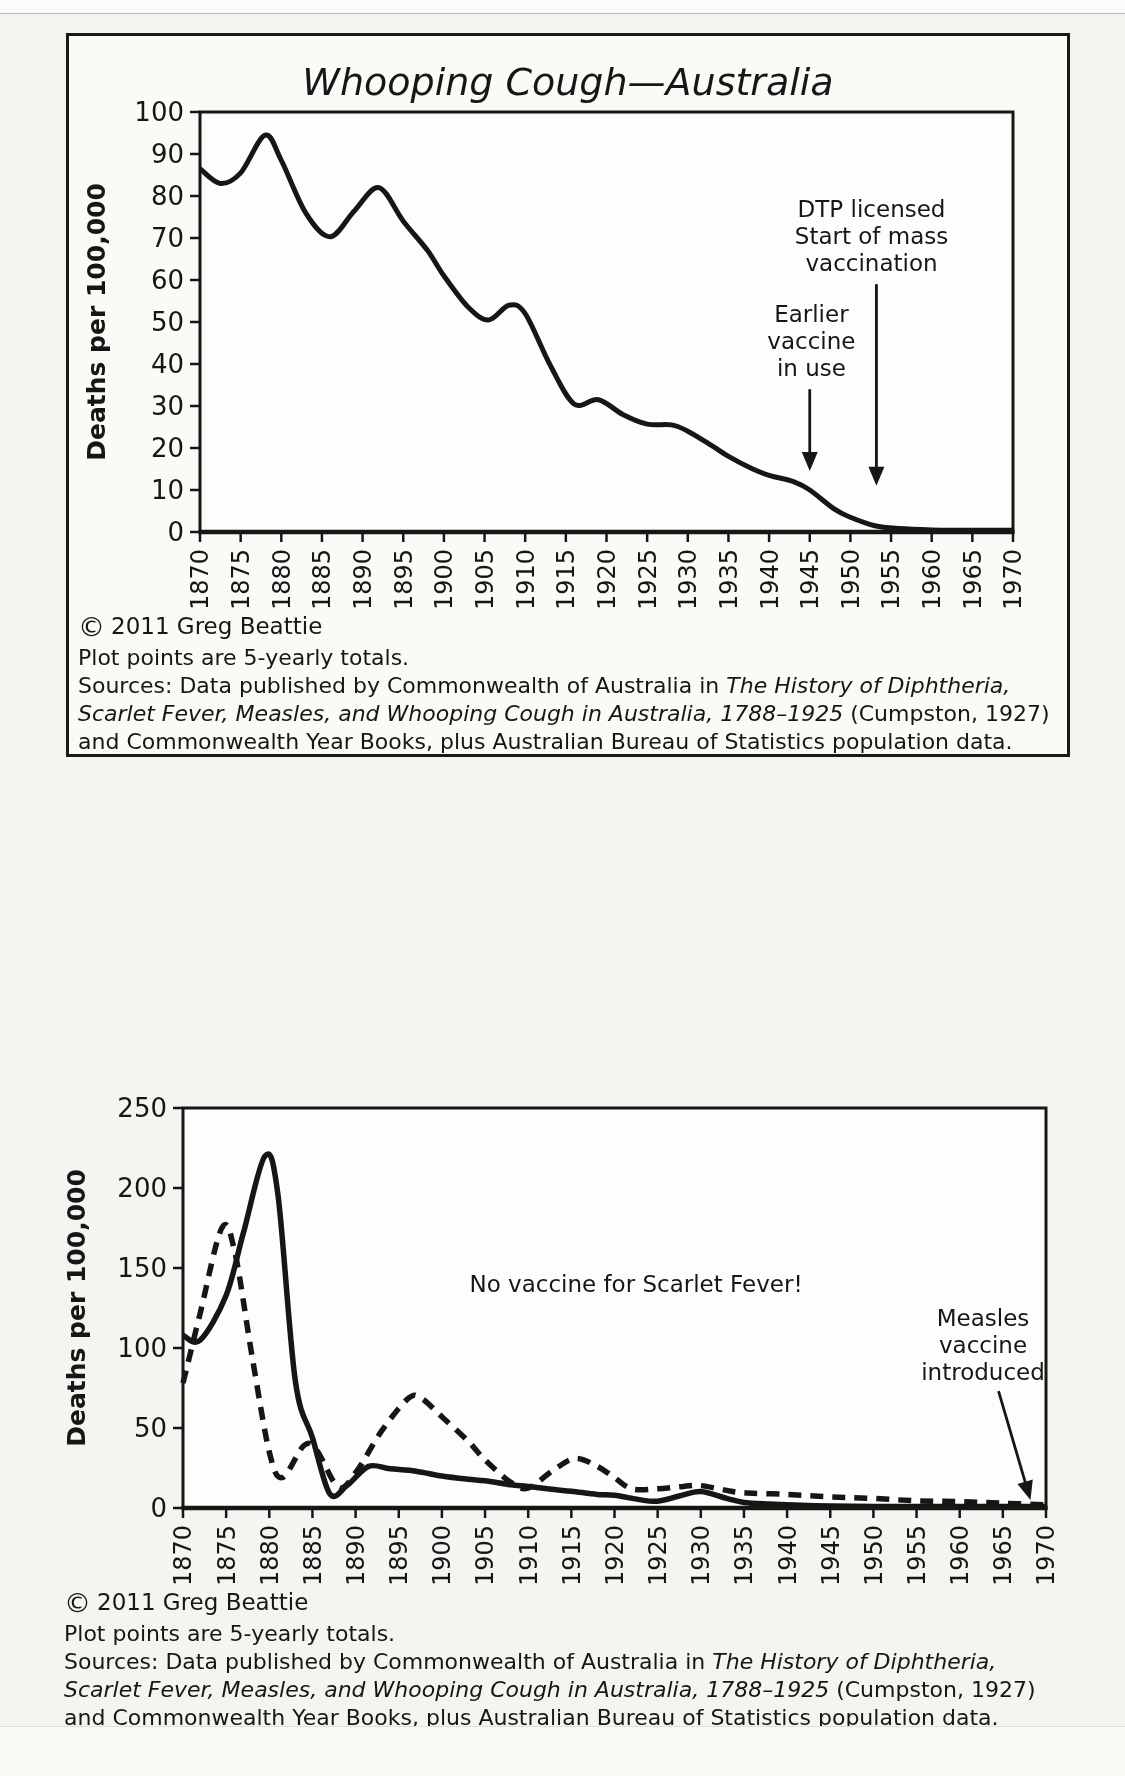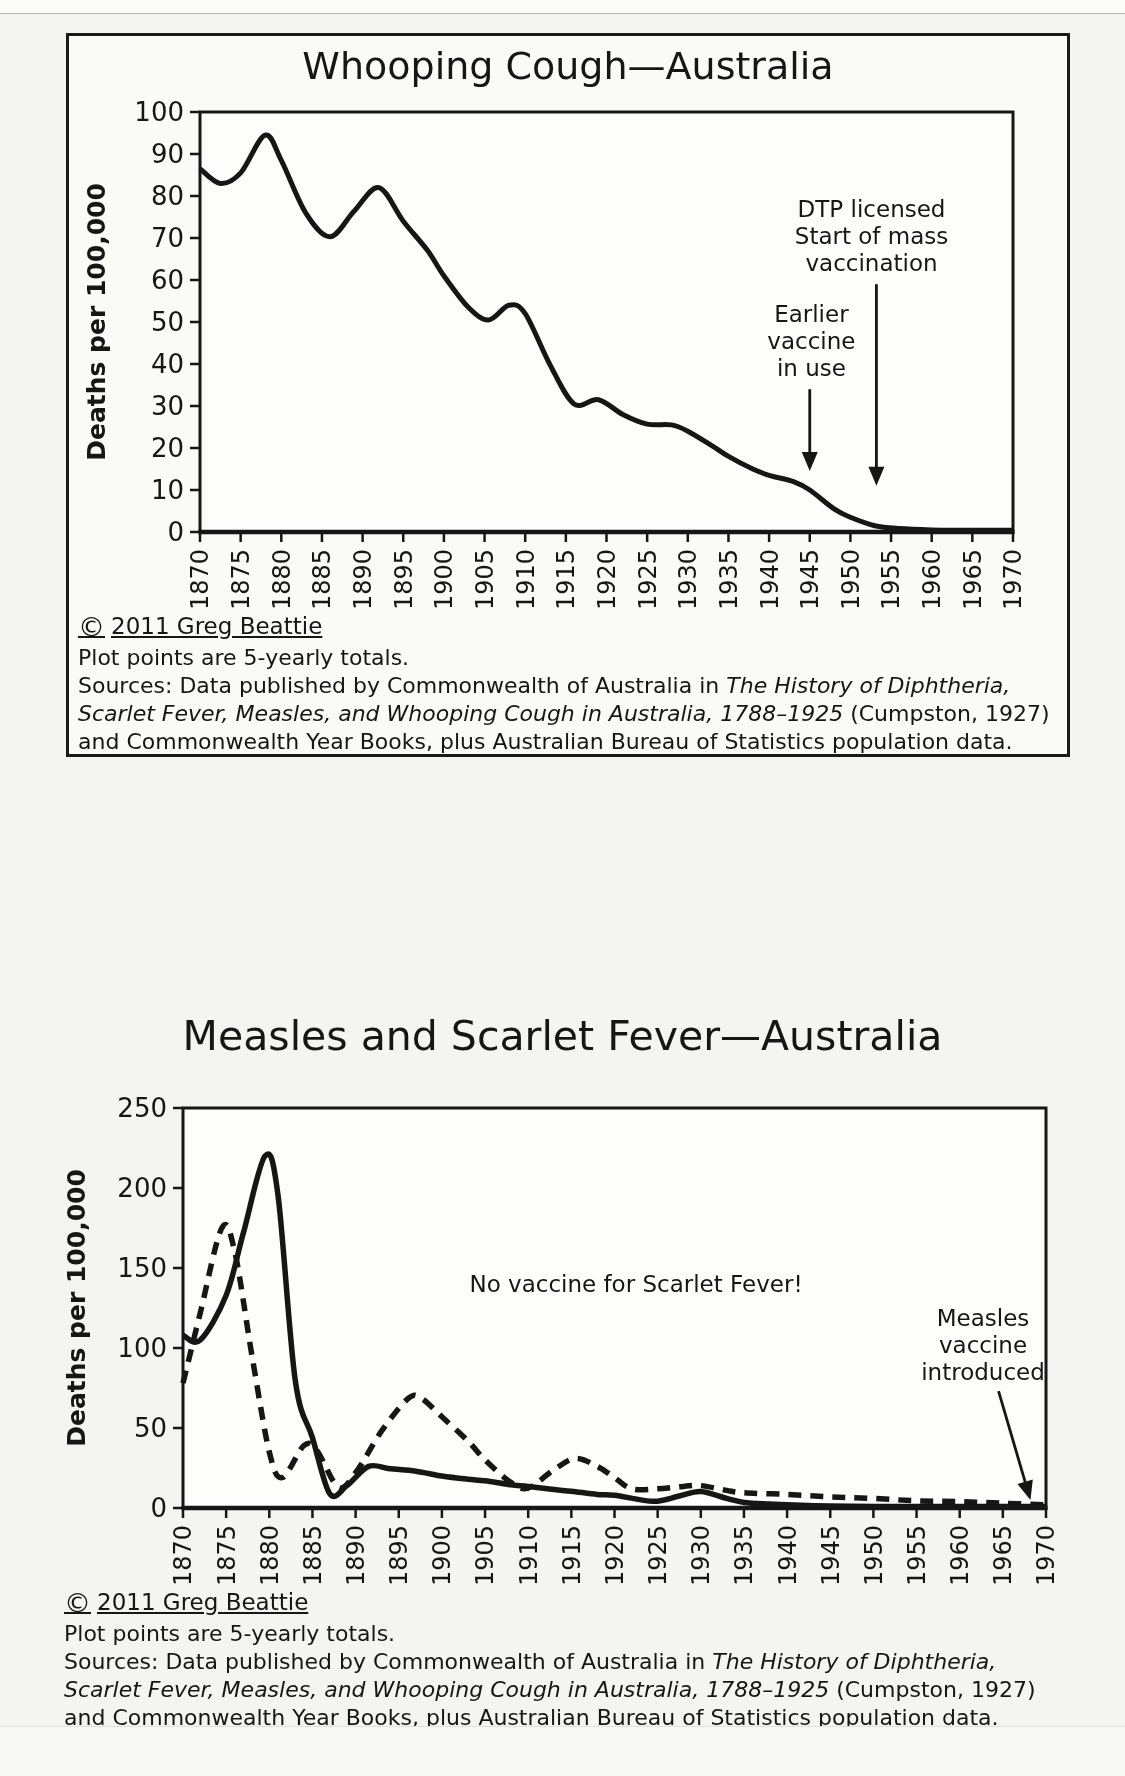--- a/index.html
+++ b/index.html
@@ -5,35 +5,35 @@
   html,body{margin:0;padding:0;background:#e9e9e6;}
   .page{position:relative;width:1125px;height:1776px;background:#f4f4f1;overflow:hidden;
         font-family:"DejaVu Sans","Liberation Sans",sans-serif;color:#161616;}
   .top-edge{position:absolute;left:0;top:0;width:1125px;height:13px;background:#fbfbfa;
             border-bottom:1px solid #b5b5b2;}
   .bottom-edge{position:absolute;left:0;top:1726px;width:1125px;height:50px;background:#f8f8f5;
             border-top:1px solid #e0e0db;}
   .figure{position:absolute;}
   .fig-box{border:3px solid #1a1a1a;background:#fafaf7;}
   .chart-title{position:absolute;left:0;width:100%;text-align:center;white-space:nowrap;}
-  .title-1{top:8px;font-size:38px;letter-spacing:0px;}
+  .title-1{top:24px;font-size:38px;letter-spacing:0px;font-style:italic;}
   .title-2{top:0px;font-size:41px;}
   .legend{position:absolute;top:54px;left:0;width:100%;text-align:center;font-size:23px;white-space:nowrap;}
   .leg-item{display:inline-block;margin:0 9px;vertical-align:middle;}
   .dash-sample,.solid-sample{display:inline-block;vertical-align:middle;margin-right:6px;position:relative;top:-2px;}
   .dash-sample i{display:inline-block;width:12px;height:6px;background:#161616;margin-right:5px;}
   .solid-sample i{display:inline-block;width:30px;height:6px;background:#161616;}
   svg{position:absolute;left:0;top:0;font-family:"DejaVu Sans","Liberation Sans",sans-serif;}
   svg text{fill:#161616;}
   .xtick{font-size:24px;}
   .ytick{font-size:26px;}
   .ylab{font-size:25px;font-weight:bold;}
   .ann{font-size:23px;}
   .footer{position:absolute;left:9px;top:576px;width:980px;font-size:22px;line-height:28px;white-space:nowrap;}
-  .footer .c-line{font-size:23px;margin-bottom:3px;text-decoration:underline;}
+  .footer .c-line{font-size:23px;margin-bottom:3px;}
   .c-sym{font-size:27px;vertical-align:-2px;margin-right:6px;}
   .ital{font-style:italic;}
 </style>
 </head>
 <body>
 
 <div class="page">
   <div class="top-edge"></div>
 
   <div class="figure fig-box" style="left:66px;top:33px;width:998px;height:718px;">
@@ -188,21 +188,20 @@
         <path d="M128 371.2 C130.9 359.5 138.8 326.7 145.3 300.8 C151.7 274.9 161.1 226.1 166.8 216.0 C172.6 205.9 174.7 218.7 179.8 240.0 C184.8 261.3 191.3 310.7 197.0 344.0 C202.8 377.3 209.3 419.7 214.3 440.0 C219.3 460.3 221.5 466.7 227.2 465.6 C233.0 464.5 243.1 438.1 248.8 433.6 C254.6 429.1 256.0 431.5 261.8 438.4 C267.5 445.3 276.9 471.5 283.3 475.2 C289.8 478.9 293.4 470.1 300.6 460.8 C307.8 451.5 317.9 431.5 326.5 419.2 C335.1 406.9 345.9 392.8 352.4 387.2 C358.9 381.6 359.6 382.7 365.3 385.6 C371.1 388.5 379.0 397.6 386.9 404.8 C394.8 412.0 405.6 421.6 412.8 428.8 C420.0 436.0 422.9 441.1 430.0 448.0 C437.2 454.9 448.7 465.7 455.9 470.4 C463.1 475.1 466.0 478.1 473.2 476.0 C480.4 473.9 491.2 462.5 499.1 457.6 C507.0 452.7 513.5 446.9 520.7 446.4 C527.9 445.9 535.8 451.2 542.2 454.4 C548.7 457.6 553.7 461.9 559.5 465.6 C565.3 469.3 569.6 474.9 576.8 476.8 C584.0 478.7 594.0 477.2 602.7 476.8 C611.3 476.4 621.3 474.9 628.5 474.4 C635.7 473.9 638.6 472.9 645.8 473.6 C653.0 474.3 664.5 477.2 671.7 478.4 C678.9 479.6 678.9 480.1 689.0 480.8 C699.0 481.5 717.7 481.7 732.1 482.4 C746.5 483.1 760.9 484.1 775.3 484.8 C789.6 485.5 804.0 485.7 818.4 486.4 C832.8 487.1 847.2 488.3 861.5 488.8 C875.9 489.3 890.3 489.2 904.7 489.6 C919.1 490.0 933.5 490.7 947.8 491.2 C962.2 491.7 983.8 492.5 991.0 492.8" fill="none" stroke="#161616" stroke-width="5.5" stroke-linecap="butt" stroke-dasharray="13 9"></path>
         <path d="M128 323.2 C130.9 324.0 138.1 334.7 145.3 328.0 C152.5 321.3 164.0 301.1 171.2 283.2 C178.3 265.3 181.9 244.0 188.4 220.8 C194.9 197.6 204.2 150.4 210.0 144.0 C215.7 137.6 217.9 145.1 222.9 182.4 C228.0 219.7 234.4 327.5 240.2 368.0 C245.9 408.5 251.7 406.7 257.4 425.6 C263.2 444.5 269.0 473.6 274.7 481.6 C280.5 489.6 285.5 478.1 292.0 473.6 C298.4 469.1 306.4 457.2 313.5 454.4 C320.7 451.6 327.2 456.0 335.1 456.8 C343.0 457.6 352.4 458.0 361.0 459.2 C369.6 460.4 378.3 462.7 386.9 464.0 C395.5 465.3 405.6 466.4 412.8 467.2 C420.0 468.0 422.9 467.9 430.0 468.8 C437.2 469.7 448.7 471.9 455.9 472.8 C463.1 473.7 466.0 473.6 473.2 474.4 C480.4 475.2 491.9 476.8 499.1 477.6 C506.3 478.4 509.2 478.4 516.4 479.2 C523.5 480.0 535.0 481.7 542.2 482.4 C549.4 483.1 550.2 482.1 559.5 483.2 C568.8 484.3 587.5 489.1 598.3 489.3 C609.1 489.4 616.3 485.6 624.2 484.0 C632.1 482.4 637.9 479.1 645.8 479.5 C653.7 479.9 664.5 484.6 671.7 486.4 C678.9 488.2 681.8 489.5 689.0 490.4 C696.1 491.3 707.6 491.6 714.8 492.0 C722.0 492.4 722.0 492.5 732.1 492.8 C742.2 493.1 760.9 493.8 775.3 494.1 C789.6 494.3 804.0 494.3 818.4 494.4 C832.8 494.4 847.2 494.4 861.5 494.4 C875.9 494.4 890.3 494.4 904.7 494.4 C919.1 494.4 933.5 494.4 947.8 494.4 C962.2 494.4 983.8 494.4 991.0 494.4" fill="none" stroke="#161616" stroke-width="5.5" stroke-linecap="butt"></path>
         <text x="581.075" y="280" text-anchor="middle" class="ann">No vaccine for Scarlet Fever!</text>
         <text x="928.0010000000004" y="313.6" text-anchor="middle" class="ann">Measles</text>
         <text x="928.0010000000004" y="340.6" text-anchor="middle" class="ann">vaccine</text>
         <text x="928.0010000000004" y="367.6" text-anchor="middle" class="ann">introduced</text>
         <line x1="943.535" y1="379.2" x2="971.2419070016729" y2="473.60704900510393" stroke="#161616" stroke-width="2.8"></line>
         <polygon points="975.4660000000003,488 962.4392416715076,472.0217783389063 977.7917227327301,467.5160791406903" fill="#161616"></polygon>
         <text transform="translate(30,296) rotate(-90)" text-anchor="middle" class="ylab">Deaths per 100,000</text>
       </svg>
-    <div class="chart-title title-2">Measles and Scarlet Fever—Australia</div>
     <div class="footer">
       <div class="c-line"><span class="c-sym">©</span><span>2011 Greg Beattie</span></div>
       <div>Plot points are 5-yearly totals.</div>
       <div><span>Sources: Data published by Commonwealth of Australia in </span><span class="ital">The History of Diphtheria,</span></div>
       <div><span class="ital">Scarlet Fever, Measles, and Whooping Cough in Australia, 1788–1925</span><span> (Cumpston, 1927)</span></div>
       <div>and Commonwealth Year Books, plus Australian Bureau of Statistics population data.</div>
     </div>
   </div>
 
   <div class="bottom-edge"></div>

